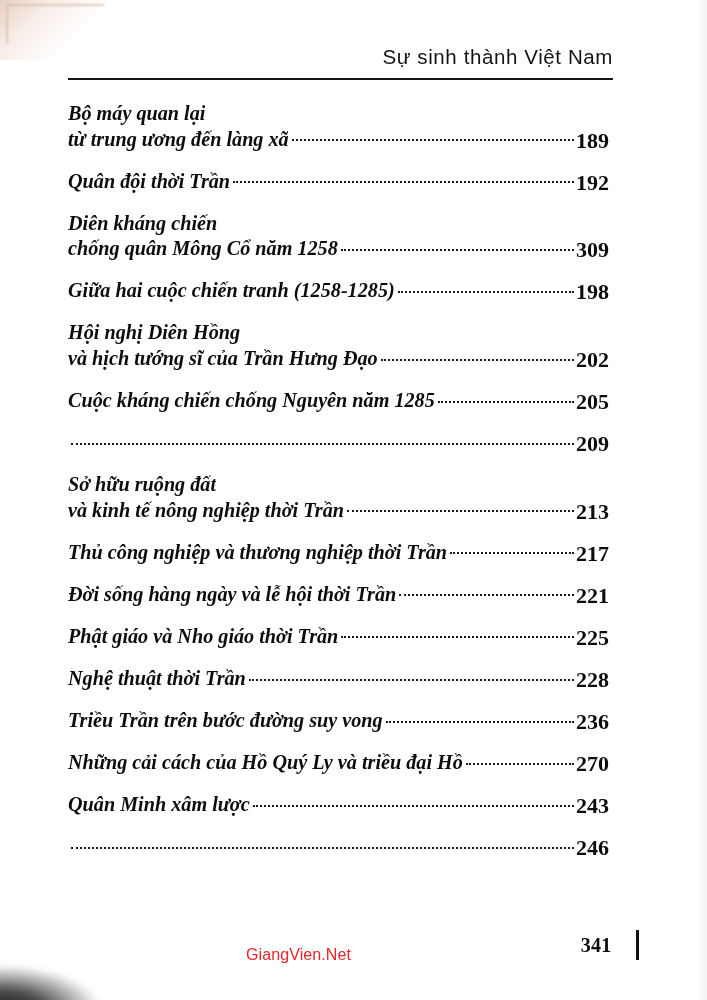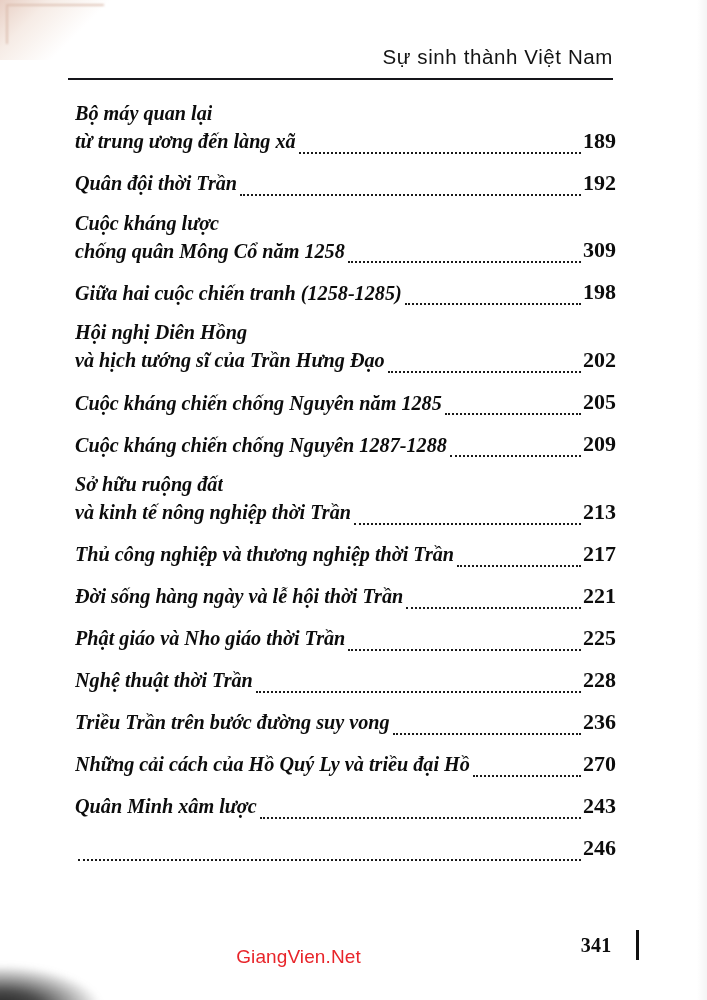--- a/index.html
+++ b/index.html
@@ -93,29 +93,28 @@
     position: absolute;
     left: 68px;
     top: 100px;
     width: 546px;
   }
   .toc-entry {
     margin-bottom: 13px;
   }
   .toc-line {
     display: flex;
-    align-items: flex-end;
+    align-items: flex-start;
     width: 100%;
     font-weight: bold;
     font-style: italic;
     font-size: 20.2px;
     color: #0c0c0c;
     line-height: 1.32;
     white-space: nowrap;
-    margin-left: 7px;
   }
   .toc-line.first-of-two {
     margin-bottom: -1px;
   }
   .toc-title {
     flex: 0 1 auto;
     overflow: hidden;
   }
   .toc-leader {
     flex: 1 1 auto;
@@ -138,21 +137,21 @@
   }
 
   
   #watermark {
     position: absolute;
     left: 0;
     top: 946px;
     width: 597px;
     text-align: center;
     font-family: "Liberation Sans", sans-serif;
-    font-size: 19px;
+    font-size: 16px;
     letter-spacing: .1px;
     z-index: 5;
   }
   #folio {
     position: absolute;
     right: 68px;
     top: 930px;
     display: flex;
     align-items: center;
     gap: 25px;
@@ -196,21 +195,21 @@
       </div>
       <div class="toc-entry">
         <div class="toc-line">
           <span class="toc-title">Quân đội thời Trần</span>
           <span class="toc-leader"></span>
           <span class="toc-page">192</span>
         </div>
       </div>
       <div class="toc-entry">
         <div class="toc-line first-of-two">
-          <span class="toc-title">Cuộc kháng lược</span>
+          <span class="toc-title">Diên kháng chiến</span>
         </div>
         <div class="toc-line">
           <span class="toc-title">chống quân Mông Cổ năm 1258</span>
           <span class="toc-leader"></span>
           <span class="toc-page">309</span>
         </div>
       </div>
       <div class="toc-entry">
         <div class="toc-line">
           <span class="toc-title">Giữa hai cuộc chiến tranh (1258-1285)</span>
@@ -230,21 +229,20 @@
       </div>
       <div class="toc-entry">
         <div class="toc-line">
           <span class="toc-title">Cuộc kháng chiến chống Nguyên năm 1285</span>
           <span class="toc-leader"></span>
           <span class="toc-page">205</span>
         </div>
       </div>
       <div class="toc-entry">
         <div class="toc-line">
-          <span class="toc-title">Cuộc kháng chiến chống Nguyên 1287-1288</span>
           <span class="toc-leader"></span>
           <span class="toc-page">209</span>
         </div>
       </div>
       <div class="toc-entry">
         <div class="toc-line first-of-two">
           <span class="toc-title">Sở hữu ruộng đất</span>
         </div>
         <div class="toc-line">
           <span class="toc-title">và kinh tế nông nghiệp thời Trần</span>

